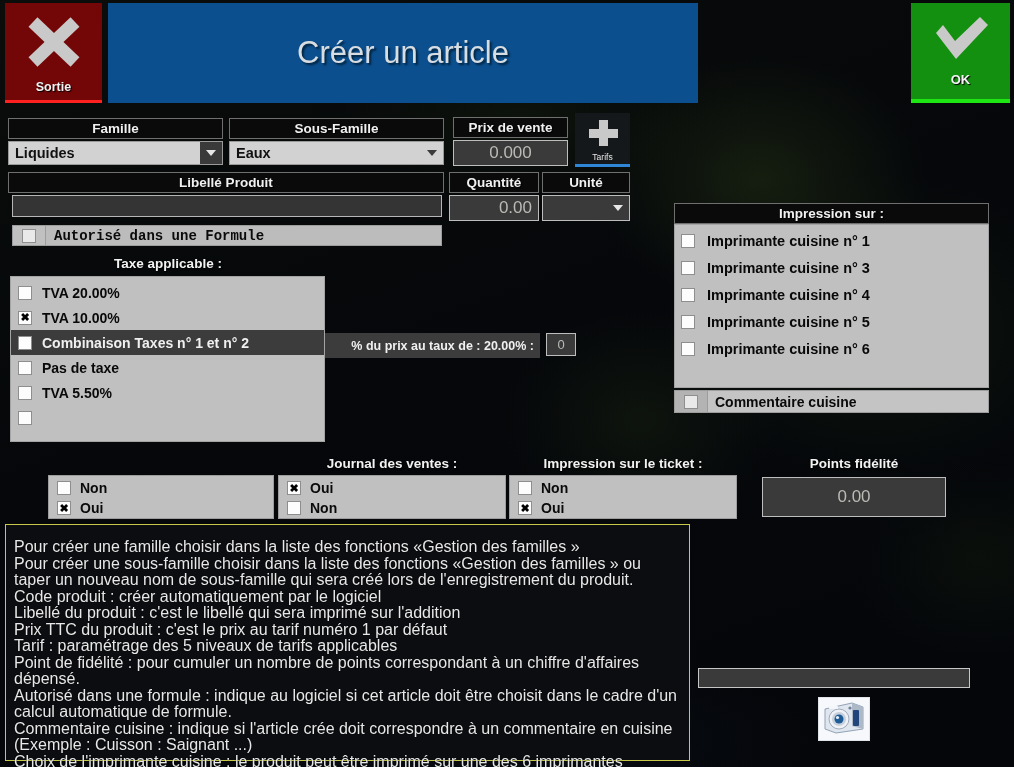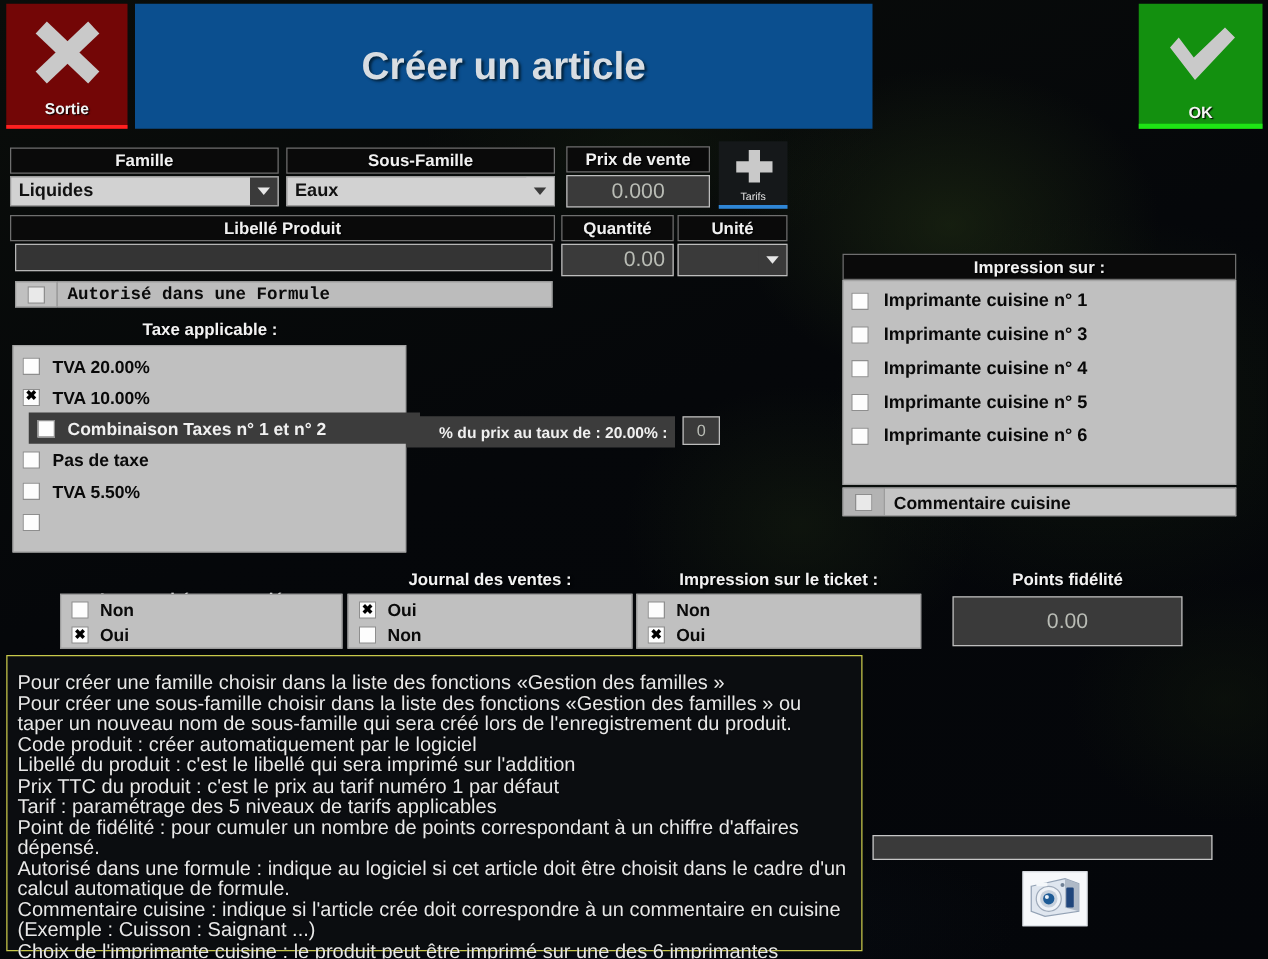--- a/index.html
+++ b/index.html
@@ -47,30 +47,30 @@
     text-shadow: 1px 1px 1px #000;
     padding-bottom: 3px;
   }
 
   .title-bar {
     position: absolute; left: 108px; top: 3px; width: 590px; height: 100px;
     background: #0b4f8f;
     display: flex; align-items: center; justify-content: center;
   }
   .title-bar .t {
-    color: #d8dde2; font-size: 31px; font-weight: bold;
+    color: #d8dde2; font-size: 31px; font-weight: normal;
     text-shadow: 2px 2px 2px #03243f;
   }
 
   .ok-btn {
     position: absolute; left: 911px; top: 3px; width: 99px; height: 100px;
     background: #13900f;
     border-bottom: 4px solid #1ee514;
     display: flex; flex-direction: column; align-items: center; justify-content: flex-end;
-    padding-bottom: 0;
+    padding-bottom: 10px;
     cursor: pointer;
   }
   .ok-btn .glyph { flex: 1; display: flex; align-items: center; justify-content: center; width: 100%; }
   .ok-btn .label {
     color: #f4f4f4; font-size: 13px; font-weight: bold; text-shadow: 1px 1px 1px #000;
     padding-bottom: 2px;
   }
 
   
   .hdr {
@@ -182,21 +182,20 @@
     background: #c0c0c0; border: 1px solid #a4a4a4;
     padding-top: 3px;
   }
   #taxe-panel .trow {
     height: 25px; display: flex; align-items: center; gap: 10px; padding-left: 7px;
     color: #090909; font-size: 14px; font-weight: bold;
   }
   #taxe-panel .trow.hl {
     background: #3c3c3c; color: #f0f0f0;
     width: 100%;
-    margin-left: 12px;
   }
 
   #combi-strip {
     position: absolute; left: 325px; top: 333px; width: 215px; height: 25px;
     background: #3c3c3c;
     display: flex; align-items: center; justify-content: flex-end;
     color: #f0f0f0; font-size: 12.5px; font-weight: bold; padding-right: 6px;
   }
   #combi-val {
     position: absolute; left: 546px; top: 333px; width: 30px; height: 23px;

